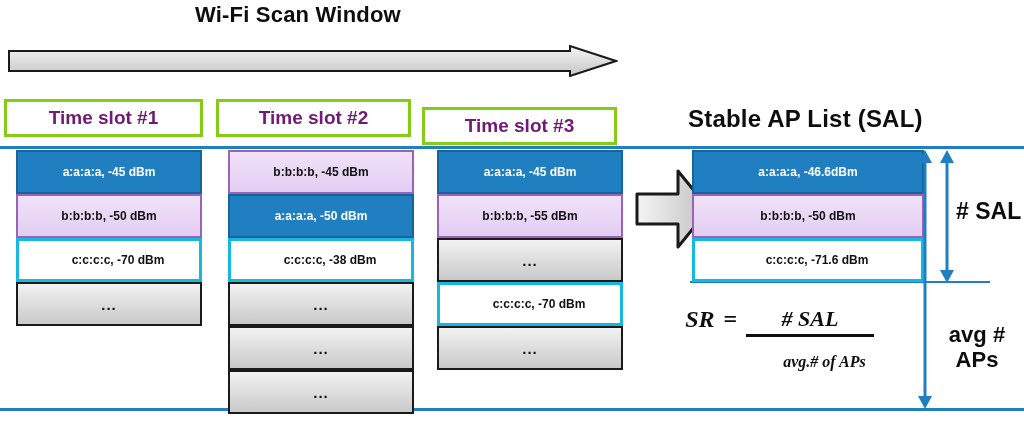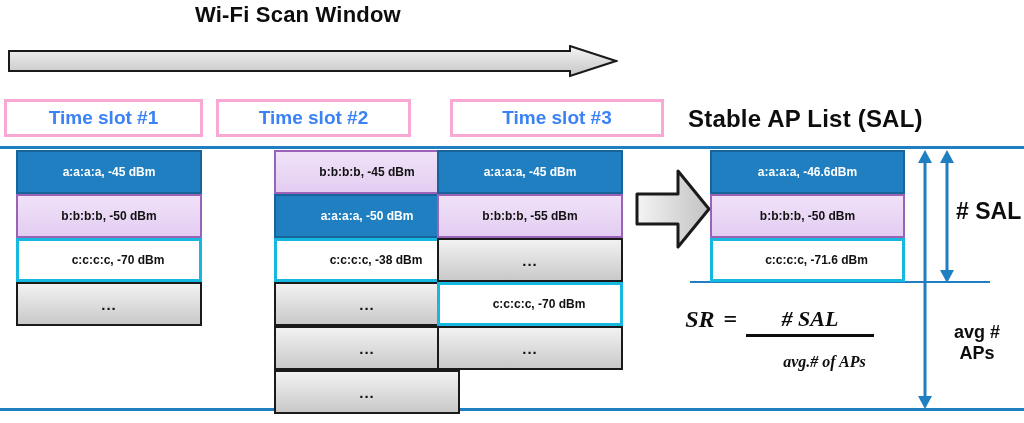--- a/index.html
+++ b/index.html
@@ -23,35 +23,35 @@
 
   
   .blue-rule{position:absolute;background:#1f7fc0;height:3px;}
   #rule-top{left:0px;top:146px;width:1024px;}
   #rule-bottom{left:0px;top:408px;width:1024px;}
   #rule-mid{left:690px;top:281px;width:300px;height:2px;}
 
   
   .slot-header{
     position:absolute;top:99px;height:38px;
-    border:3px solid #f9a8d4;background:#ffffff;
+    border:3px solid #84cc16;background:#ffffff;
     display:flex;align-items:center;justify-content:center;
-    font-size:19px;font-weight:bold;color:#3b82f6;
+    font-size:19px;font-weight:bold;color:#701a75;
     box-sizing:border-box;
   }
   #slot-header-0{left:4px;width:199px;}
   #slot-header-1{left:216px;width:195px;}
-  #slot-header-2{left:450px;width:214px;}
+  #slot-header-2{left:422px;width:195px;margin-top:8px;}
 
   
   .col{position:absolute;top:150px;}
   #col-0{left:16px;width:186px;}
-  #col-1{left:228px;width:186px;margin-left:46px;}
+  #col-1{left:228px;width:186px;}
   #col-2{left:437px;width:186px;}
-  #col-sal{left:710px;width:195px;}
+  #col-sal{left:692px;width:232px;}
 
   .ap-row{
     height:44px;box-sizing:border-box;
     display:flex;align-items:center;justify-content:center;
     font-size:12px;font-weight:bold;white-space:nowrap;
     position:relative;
   }
   .ap-row.blue{
     background:#1f7fc0;color:#ffffff;
     border:2px solid #17649a;
@@ -89,21 +89,21 @@
   
   .measure{position:absolute;width:22px;}
   #measure-sal{left:936px;top:150px;height:133px;}
   #measure-avg{left:914px;top:150px;height:259px;}
 
   .measure-label{
     position:absolute;font-weight:bold;color:#0d0d0d;
     text-align:center;white-space:pre-line;line-height:1.15;
   }
   #label-sal{left:956px;top:198px;font-size:23px;}
-  #label-avg{left:938px;top:322px;font-size:18px;width:78px;}
+  #label-avg{left:938px;top:322px;font-size:22px;width:78px;}
 </style>
 </head>
 <body>
 
 <div class="stage">
 
   <div class="title" id="scan-title">Wi-Fi Scan Window</div>
 
   <div class="title" id="sal-title">Stable AP List (SAL)</div>
 

